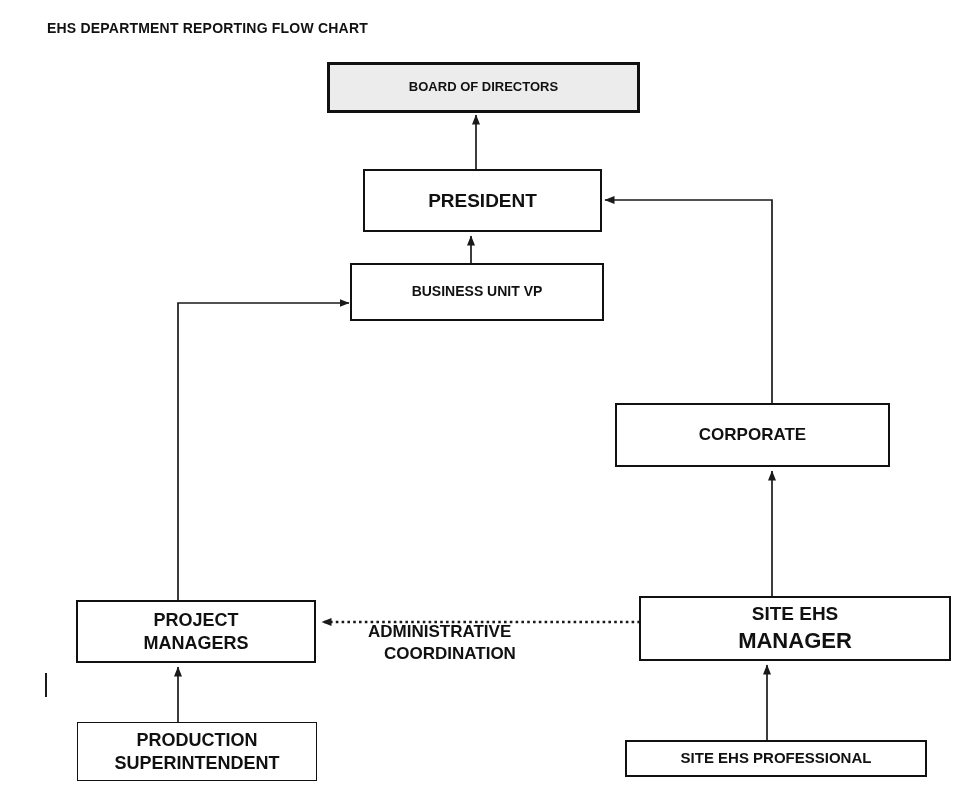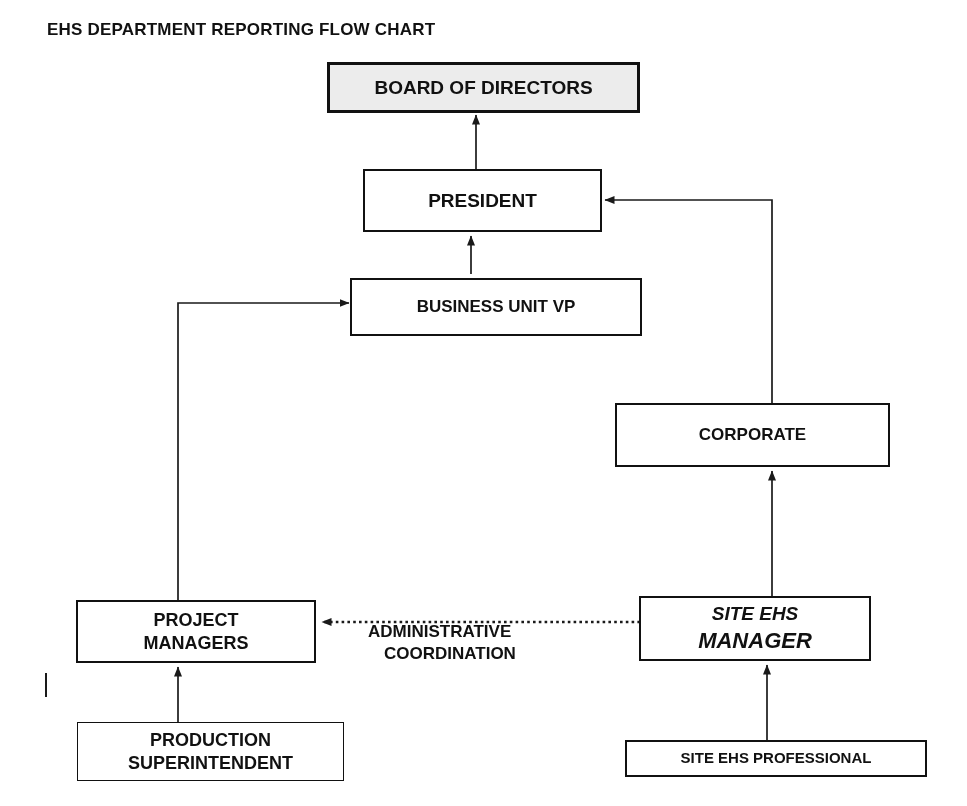--- a/index.html
+++ b/index.html
@@ -9,21 +9,21 @@
     height: 806px;
     background: var(--background, #ffffff);
     font-family: "Liberation Sans", "DejaVu Sans", sans-serif;
     color: var(--text, #111111);
     overflow: hidden;
   }
   .title {
     position: absolute;
     left: 47px;
     top: 20px;
-    font-size: 17px;
+    font-size: 14px;
     font-weight: bold;
     letter-spacing: 0.2px;
     white-space: nowrap;
   }
   svg.edges {
     position: absolute;
     left: 0; top: 0;
     width: 967px; height: 806px;
     pointer-events: none;
   }
@@ -47,30 +47,30 @@
     text-align: center;
     font-weight: bold;
     background: #ffffff;
     border: 2.5px solid var(--box_border, #111111);
     line-height: 1.25;
   }
   #node-board {
     left: 327px; top: 62px; width: 313px; height: 51px;
     border-width: 3px;
     background: var(--board_fill, #ececec);
-    font-size: 19px;
+    font-size: 13px;
   }
   #node-president { left: 363px; top: 169px; width: 239px; height: 63px; font-size: 19px; align-items: center; }
-  #node-bvp       { left: 350px; top: 278px; width: 292px; height: 58px; font-size: 17px; }
+  #node-bvp       { left: 350px; top: 263px; width: 254px; height: 58px; font-size: 14px; }
   #node-csd       { left: 615px; top: 403px; width: 275px; height: 64px; font-size: 17px; line-height: 1.55; gap: 16px; }
   #node-pm        { left: 76px;  top: 600px; width: 240px; height: 63px; font-size: 18px; }
-  #node-sem       { left: 639px; top: 596px; width: 232px; height: 65px; line-height: 1.3; font-style: italic; }
+  #node-sem       { left: 639px; top: 596px; width: 312px; height: 65px; line-height: 1.3; }
   #node-sem .line1 { font-size: 19px; }
   #node-sem .line2 { font-size: 22px; }
-  #node-ps        { left: 77px;  top: 722px; width: 267px; height: 59px; font-size: 18px; border-width: 1.5px; }
+  #node-ps        { left: 77px;  top: 722px; width: 240px; height: 59px; font-size: 18px; border-width: 1.5px; }
   #node-sep       { left: 625px; top: 740px; width: 302px; height: 37px; font-size: 15px; border-width: 2px; }
   .edge-label {
     position: absolute;
     font-weight: bold;
     font-size: 17px;
     white-space: nowrap;
   }
   #label-administrative { left: 368px; top: 594px; margin-top: 28px; }
   #label-coordination   { left: 384px; top: 644px; }
   #stray-mark {

